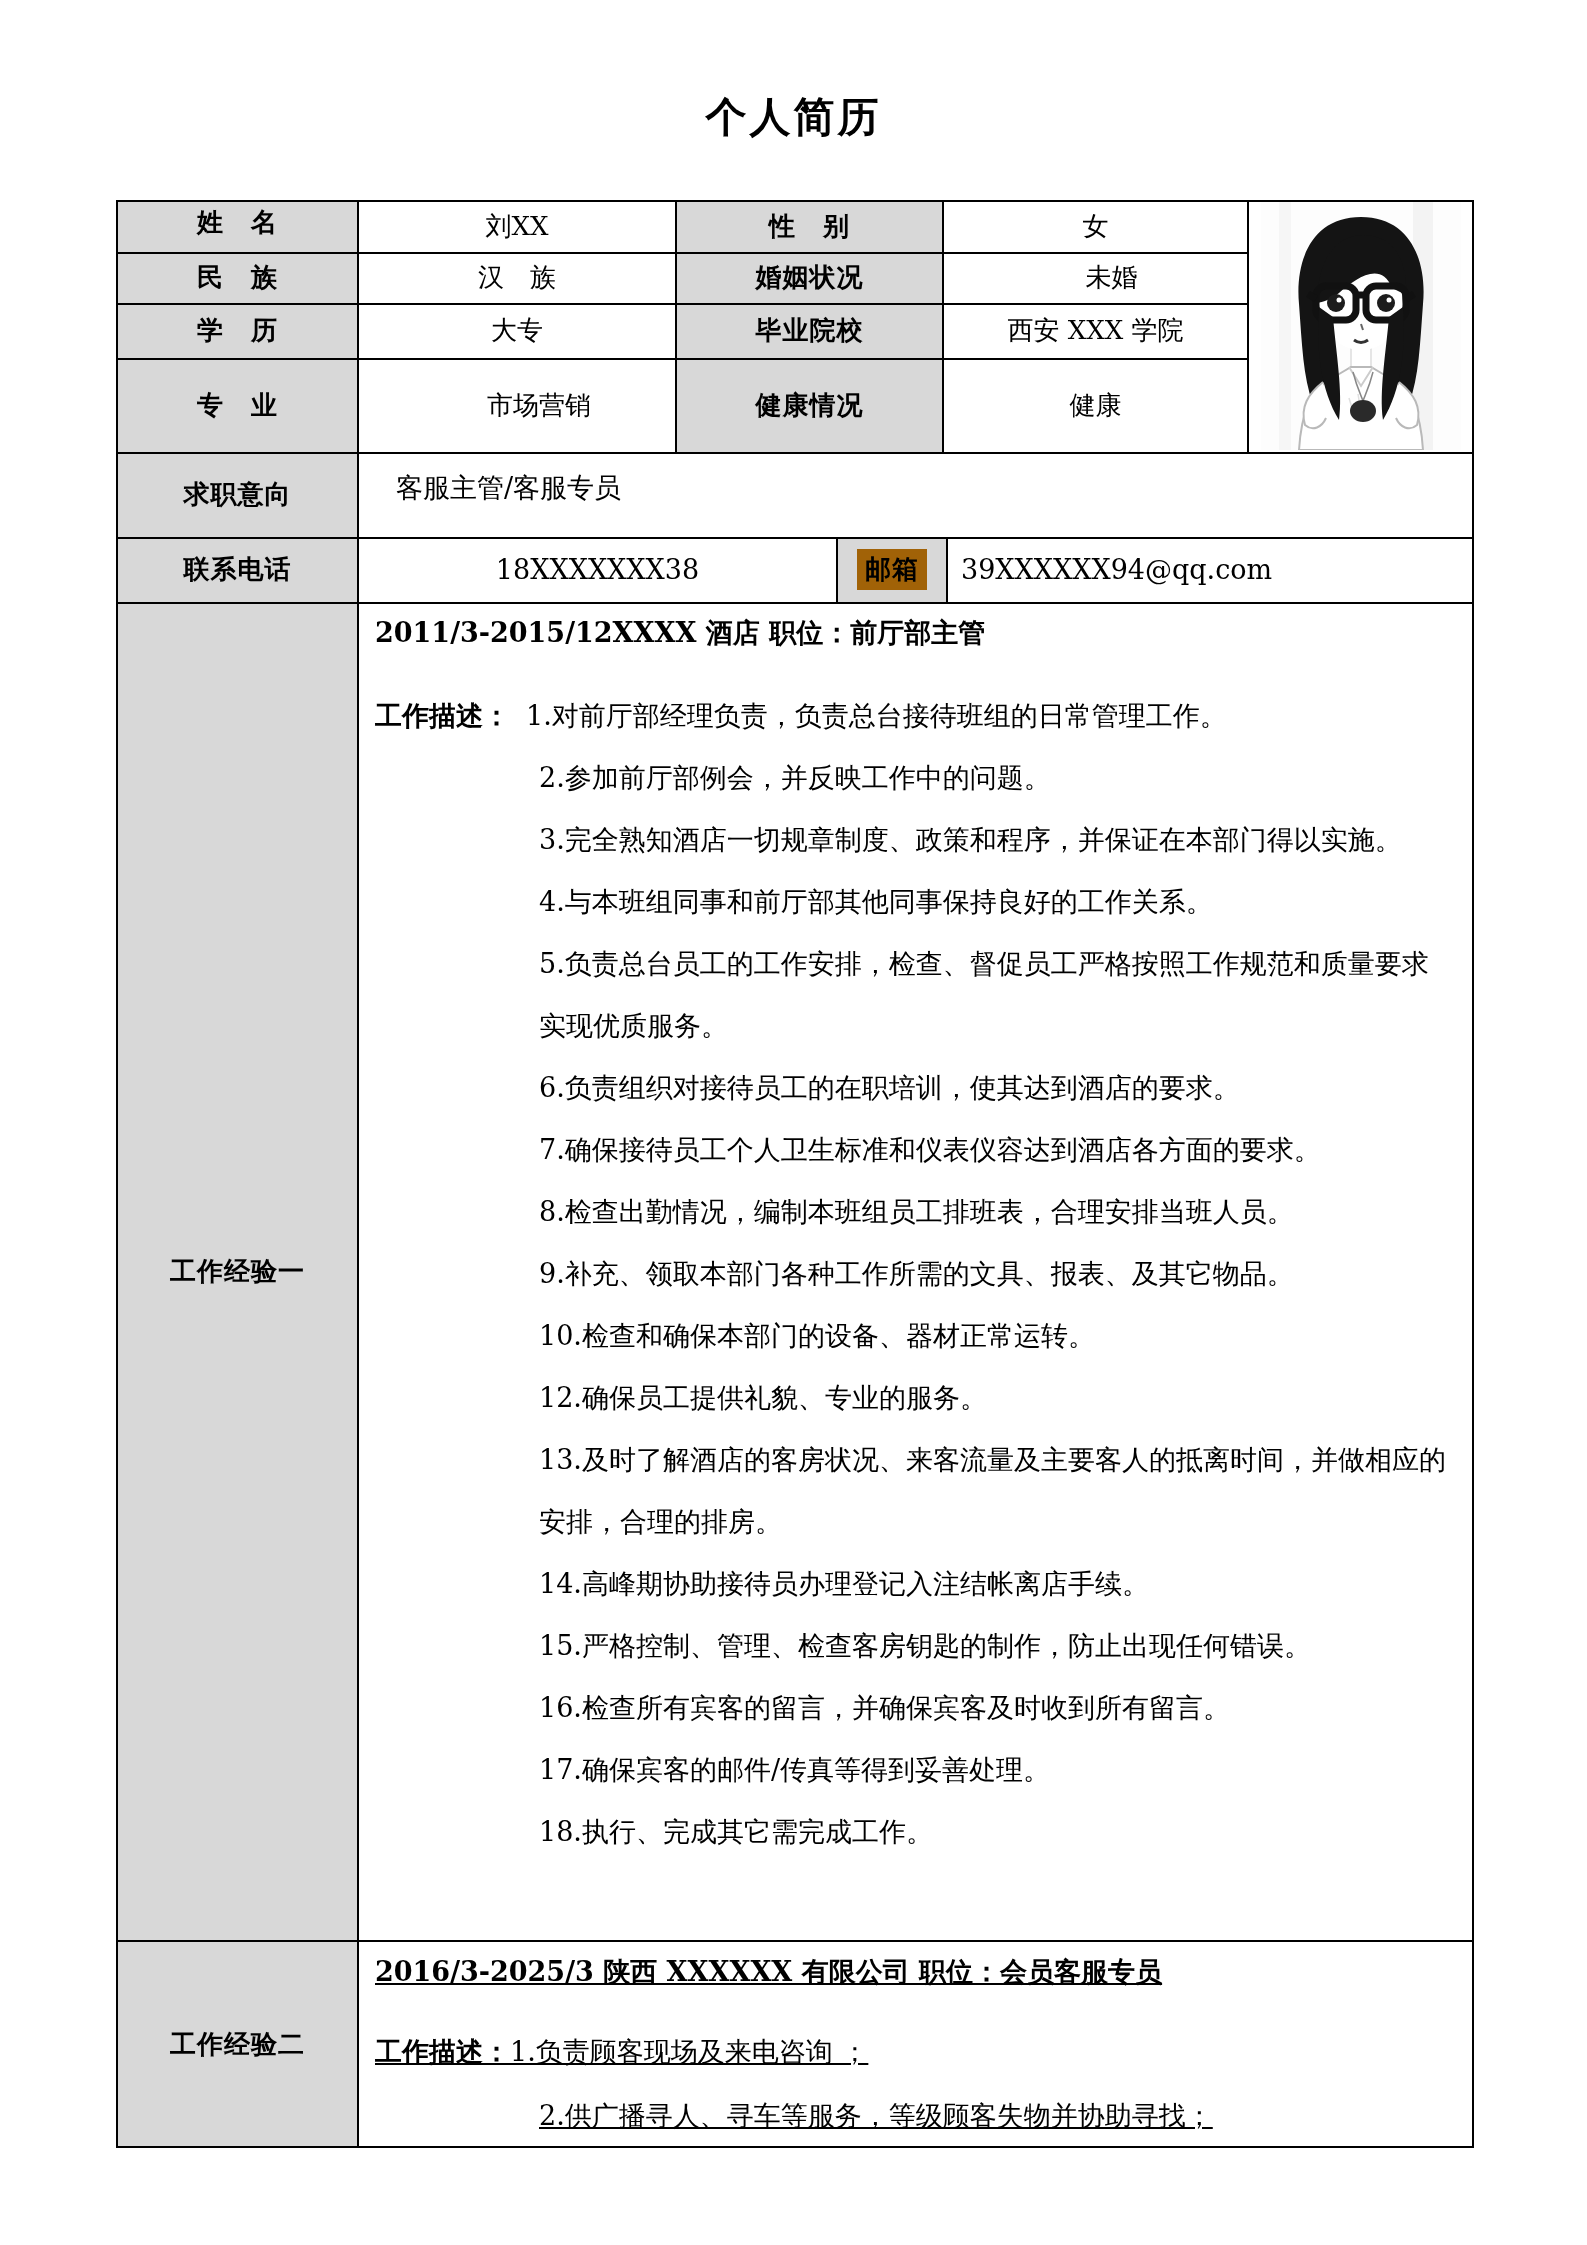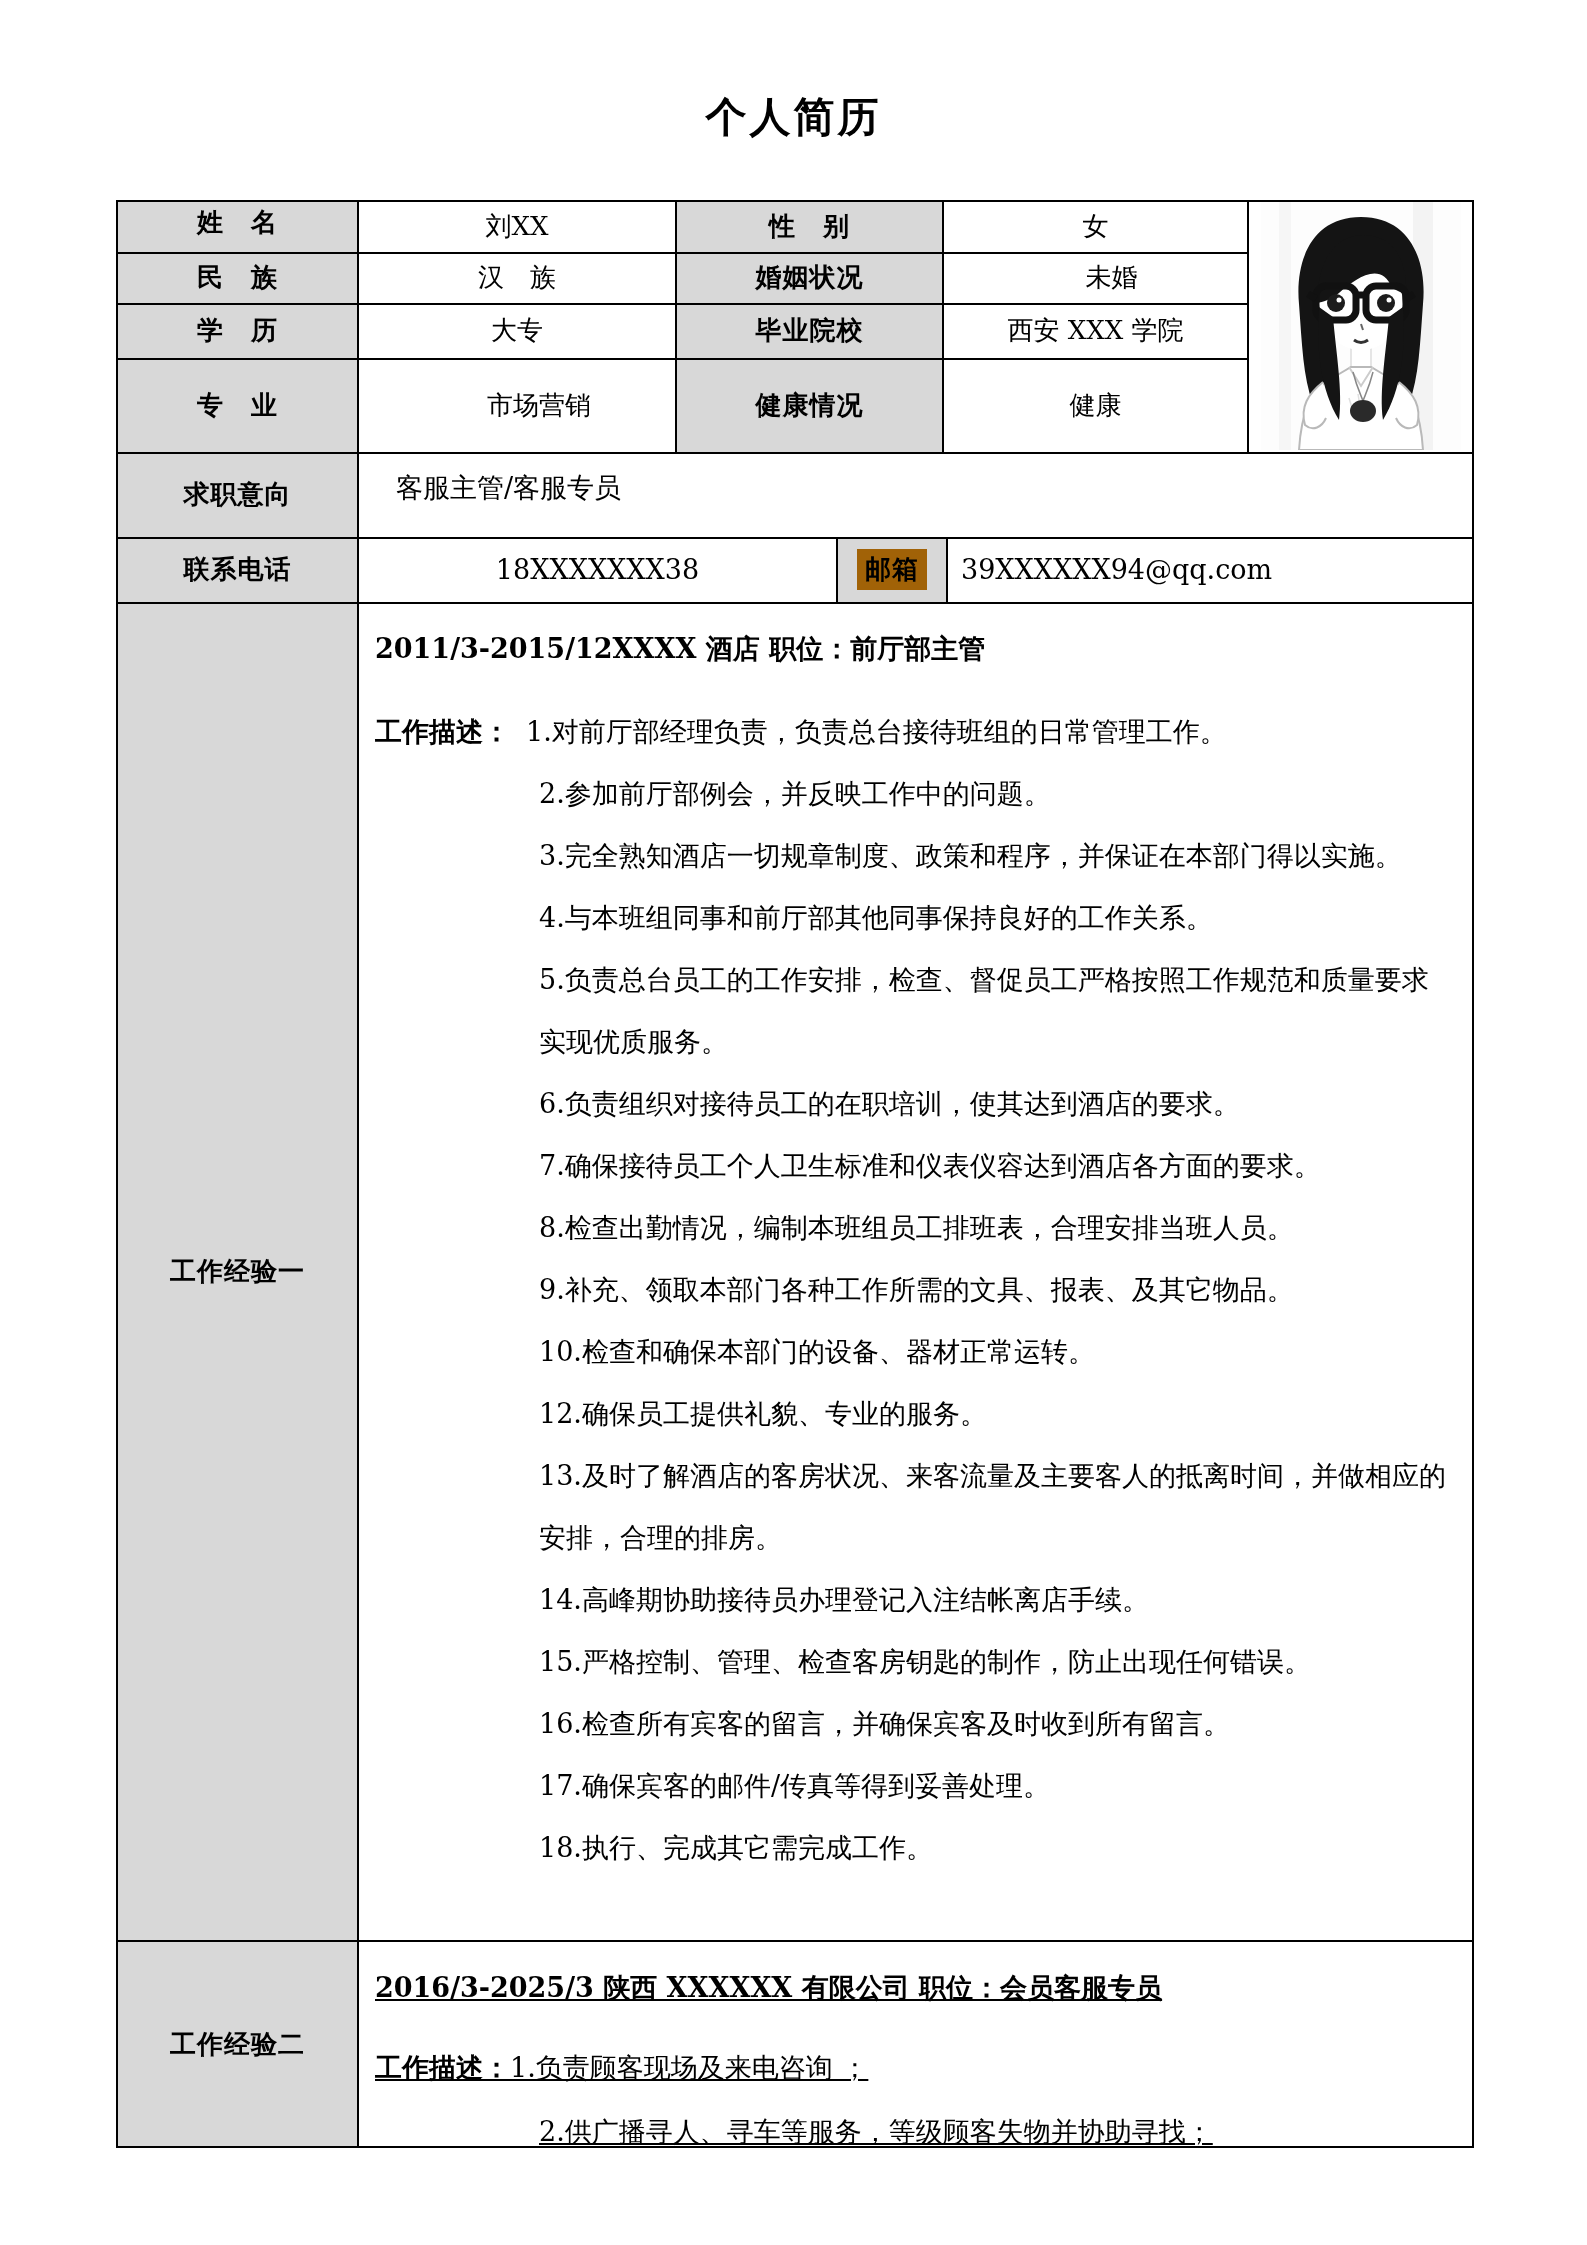--- a/index.html
+++ b/index.html
@@ -25,21 +25,21 @@
   .cell{
     position:absolute;z-index:4;display:flex;align-items:center;justify-content:center;
     font-size:26px;white-space:nowrap;
   }
   .cell.label{font-weight:bold;letter-spacing:1px;}
   .cell.left{justify-content:flex-start;}
   .mail-label-bg{background:#a16207;padding:3px 8px;}
   
   .exp-body{
     position:absolute;left:358px;width:1114px;z-index:4;
-    padding-left:17px;font-size:27px;box-sizing:border-box;margin-top:16px;
+    padding-left:17px;font-size:27px;box-sizing:border-box;
   }
   .exp1-body{top:602px;height:1338px;}
   .exp1-body .exp-line{height:62px;line-height:62px;}
   .exp1-body .exp-header{margin-bottom:21px;}
   .exp2-body{top:1940px;height:208px;}
   .exp2-body .exp-line{height:64px;line-height:64px;text-decoration:underline;}
   .exp2-body .exp-header{margin-bottom:16px;}
   .exp-header{font-weight:bold;white-space:nowrap;}
   .exp-line{white-space:nowrap;}
   .exp-line b{font-weight:bold;}

